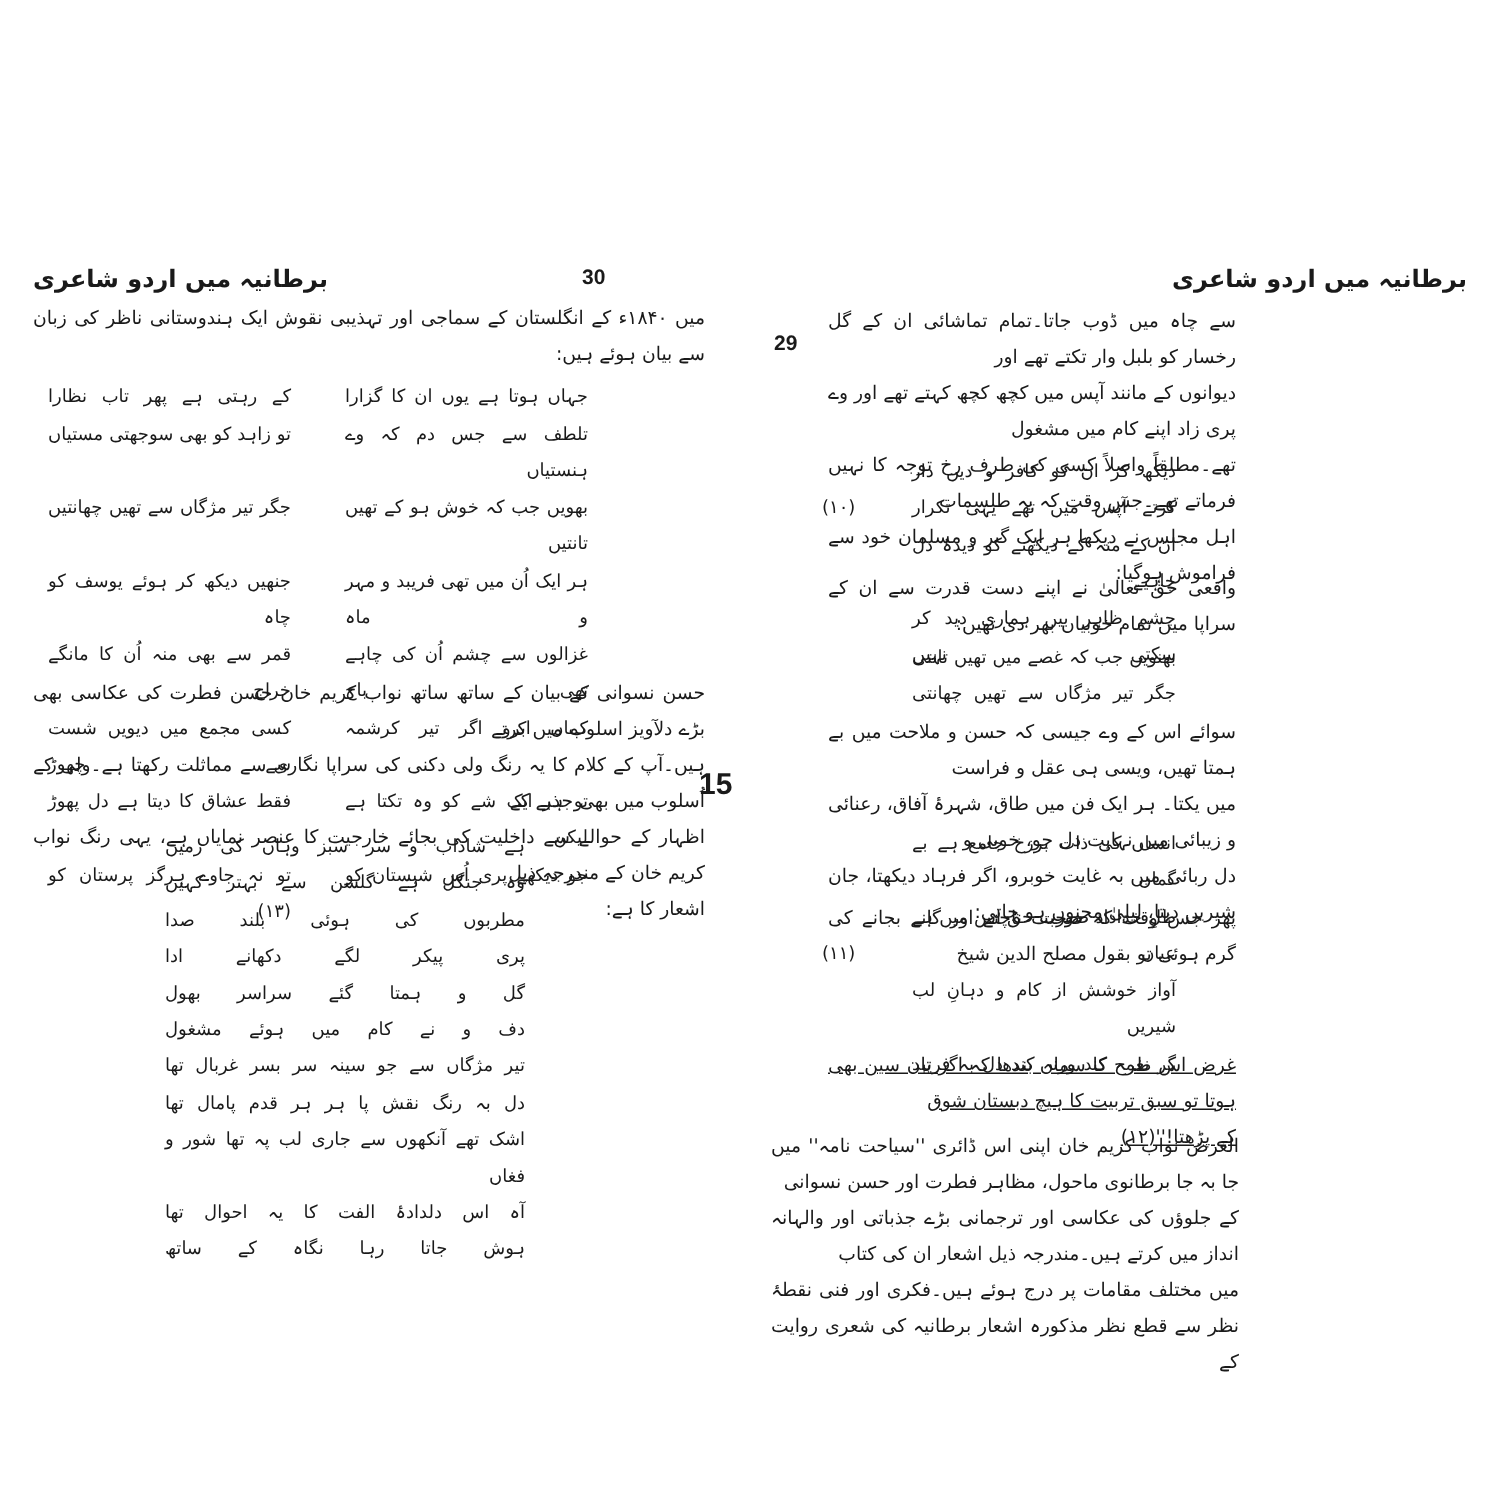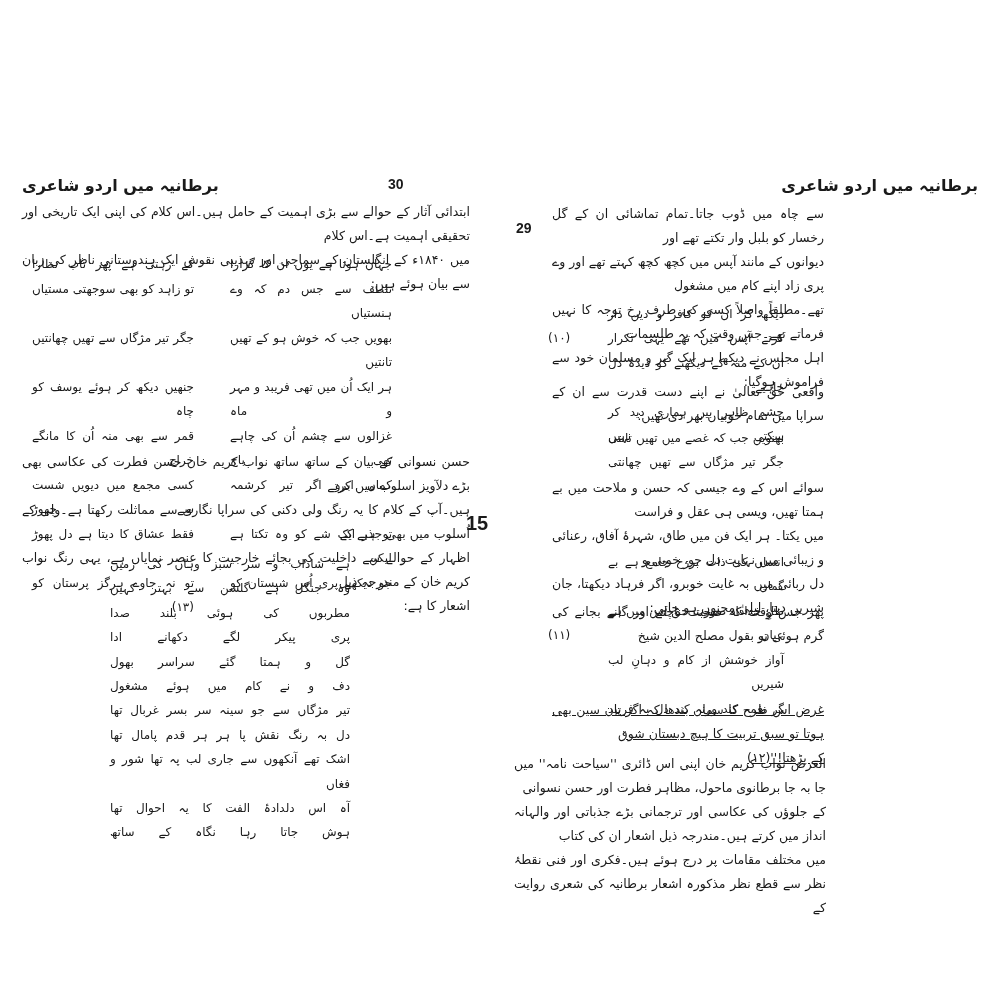--- a/index.html
+++ b/index.html
@@ -23,21 +23,20 @@
   .margin-num { position:absolute; font-size:20px; font-weight:bold; font-family:"Liberation Sans", sans-serif; }
 </style>
 </head>
 <body>
 
 <div class="page left">
   <div class="hdr-title" style="left:22px;">برطانیہ میں اردو شاعری</div>
   <div class="hdr-num" style="left:388px;">30</div>
 
   <div class="prose" style="left:22px; top:200px; width:448px;">
-    <p>ابتدائی آثار کے حوالے سے بڑی اہمیت کے حامل ہیں۔اس کلام کی اپنی ایک تاریخی اور تحقیقی اہمیت ہے۔اس کلام</p>
     <p style="text-align-last:right;">میں ۱۸۴۰ء کے انگلستان کے سماجی اور تہذیبی نقوش ایک ہندوستانی ناظر کی زبان سے بیان ہوئے ہیں:</p>
   </div>
 
   <div class="verse2" style="left:32px; top:252px; width:360px;">
     <div class="row">
         <span>جہاں ہوتا ہے یوں ان کا گزارا</span>
         <span>کے رہتی ہے پھر تاب نظارا</span>
       </div>
     <div class="row">
         <span>تلطف سے جس دم کہ وے ہنستیاں</span>

